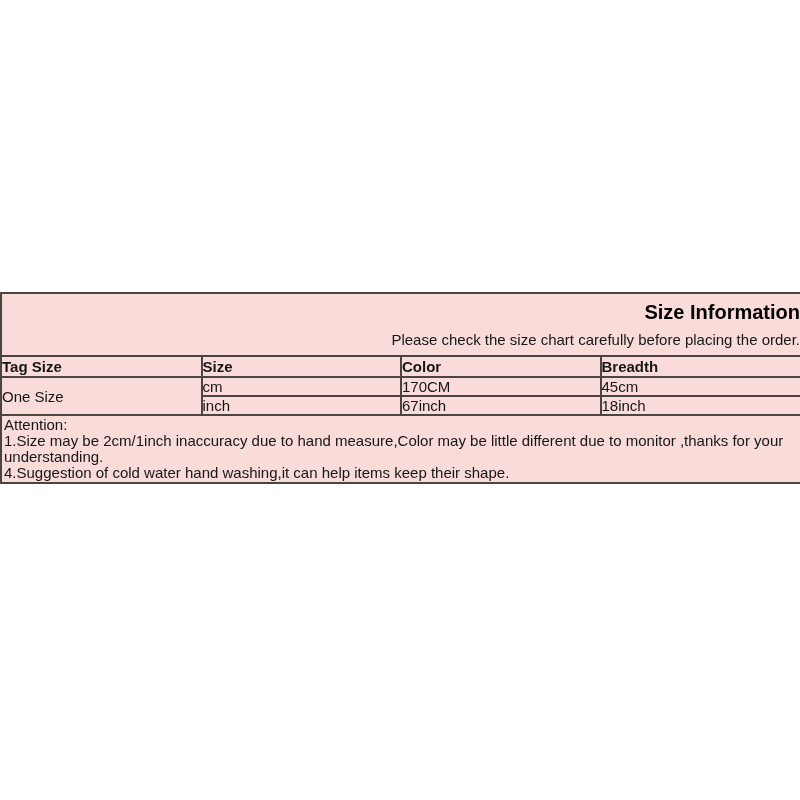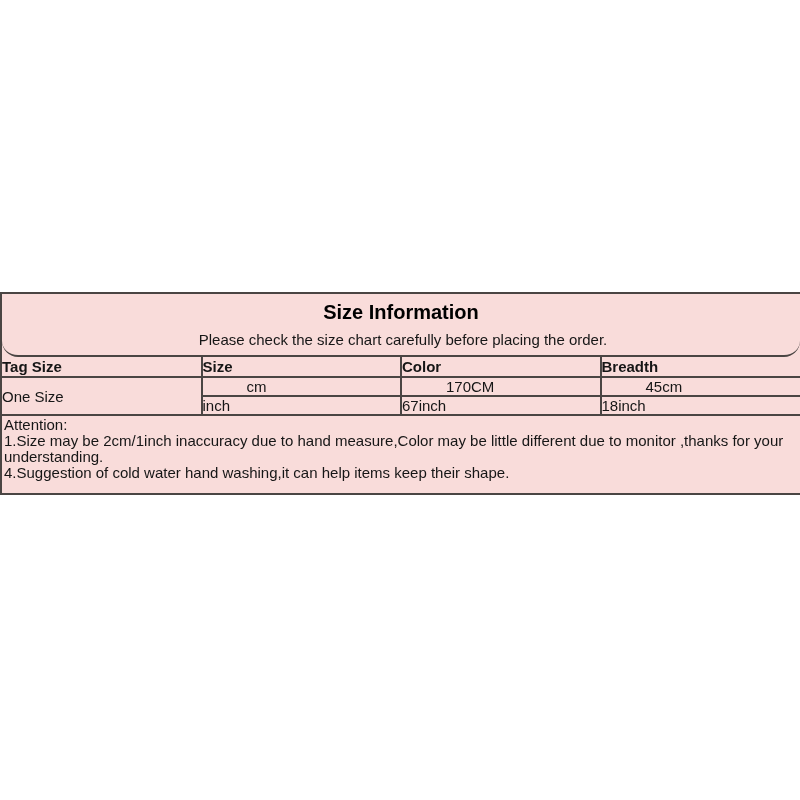--- a/index.html
+++ b/index.html
@@ -19,23 +19,22 @@
     box-sizing: border-box;
     background: var(--chart-bg, #f9dcda);
     border: 2px solid var(--line, #4a4543);
     border-right: none;
   }
 
   .chart-header {
     box-sizing: border-box;
     height: 63px;
     padding-top: 6px;
-    text-align: center;
+    text-align: right;
     border-bottom: 2px solid var(--line, #4a4543);
-    border-radius: 16px;
   }
   .title {
     margin: 0;
     font-size: 20px;
     line-height: 25px;
     font-weight: bold;
     color: #000000;
   }
   .subtitle {
     margin: 5px 0 0 4px;
@@ -59,25 +58,24 @@
   .size-table th {
     font-weight: bold;
     height: 19px;
     border-bottom: 2px solid var(--line, #4a4543);
   }
   .size-table td { height: 16px; }
   .size-table th:first-child,
   .size-table td.tag-size { border-left: none; }
   .size-table tbody tr:first-child td.mid {
     border-bottom: 2px solid var(--line, #4a4543);
-    padding-left: 44px;
   }
 
   .attention {
-    padding: 1px 4px 12px 2px;
+    padding: 1px 4px 1px 2px;
     font-size: 15px;
     line-height: 16px;
   }
 </style>
 </head>
 <body style="background: rgb(255, 255, 255); color: rgb(22, 22, 22);">
 
 <div>
   <section class="size-chart">
 

